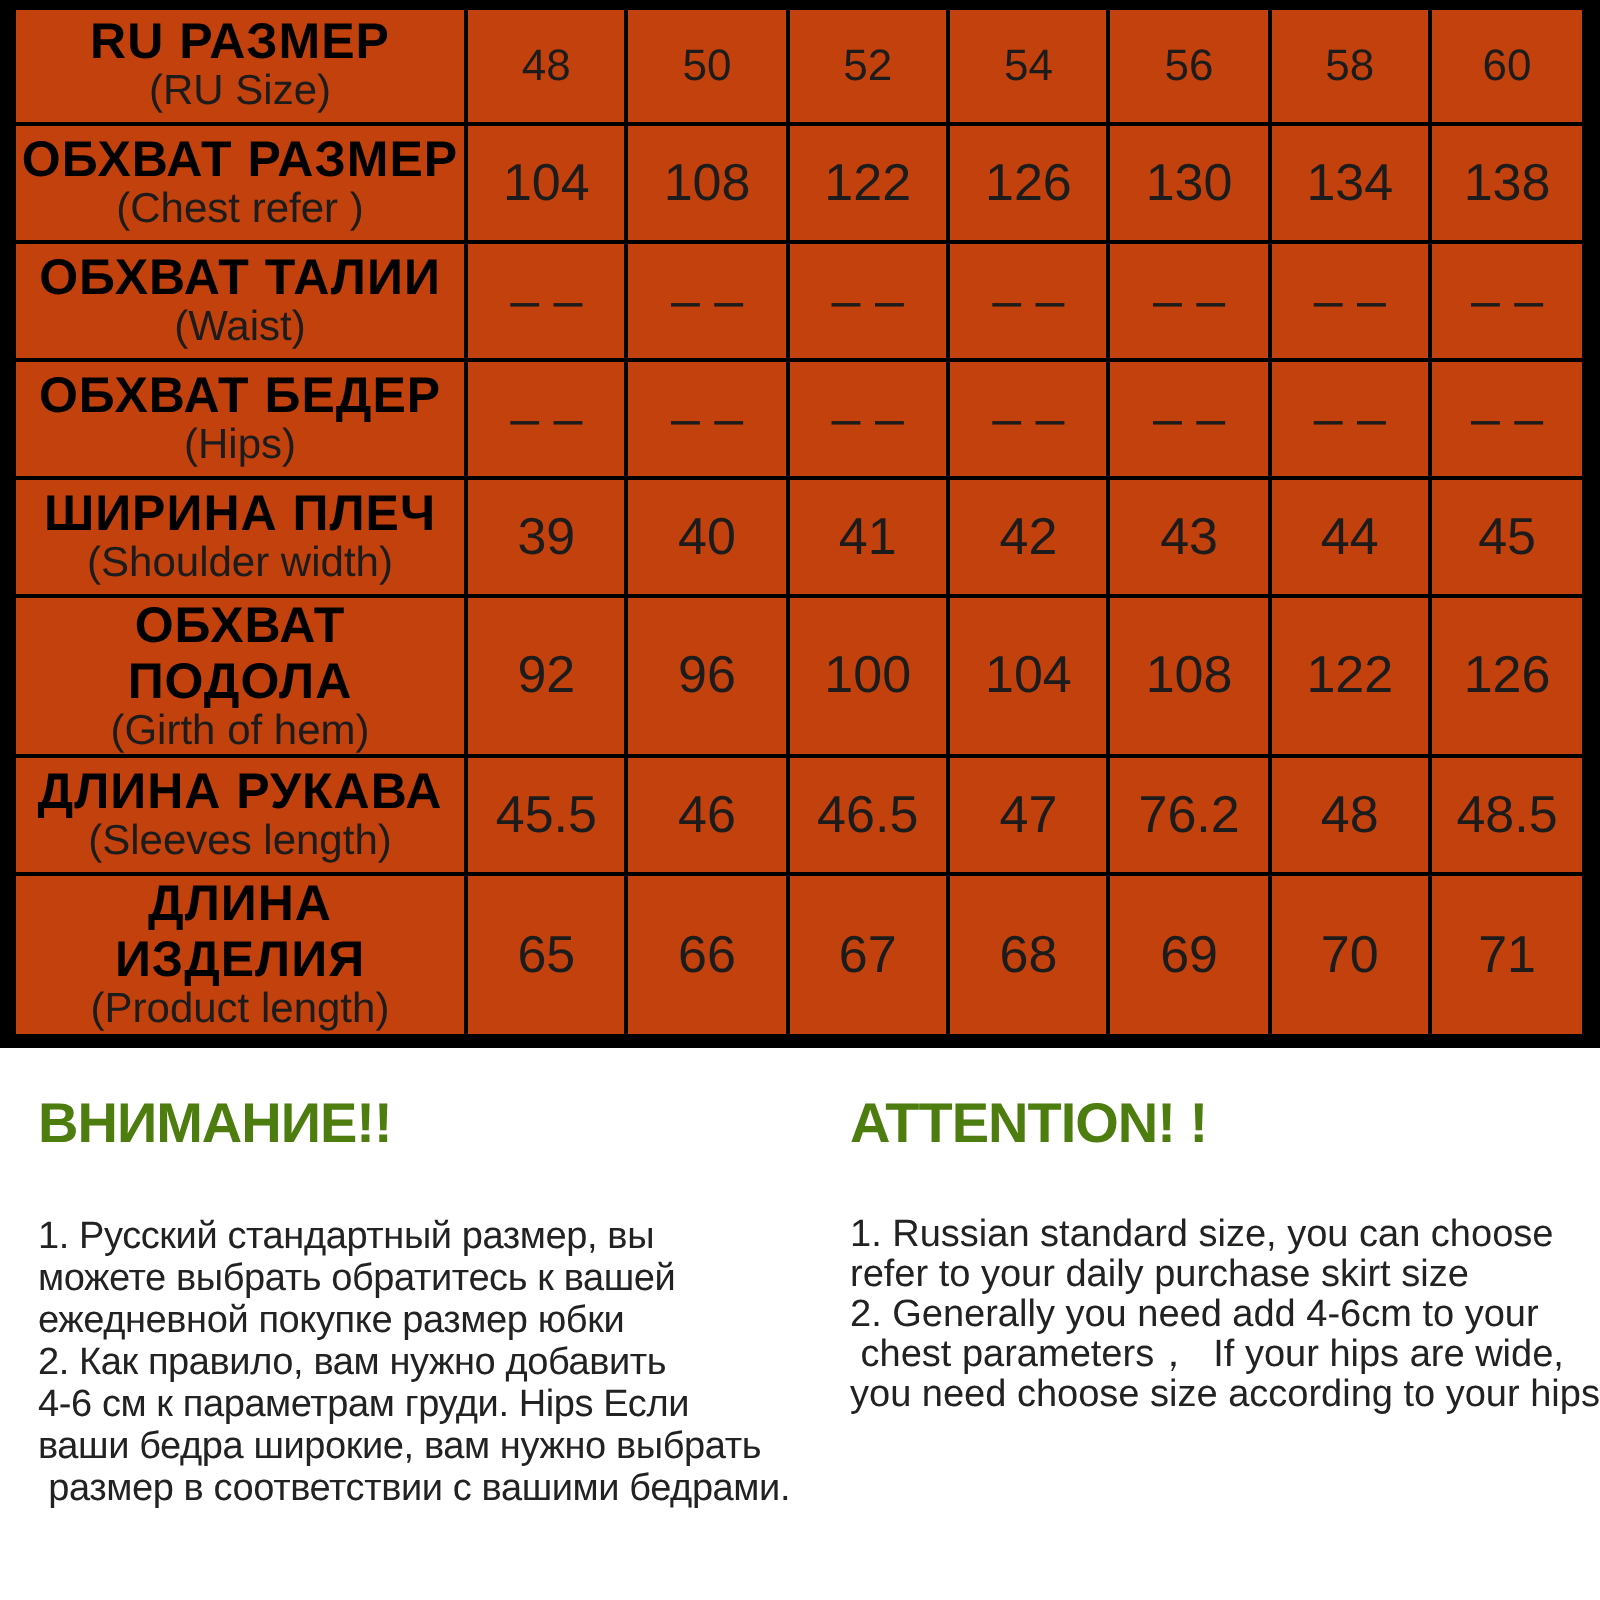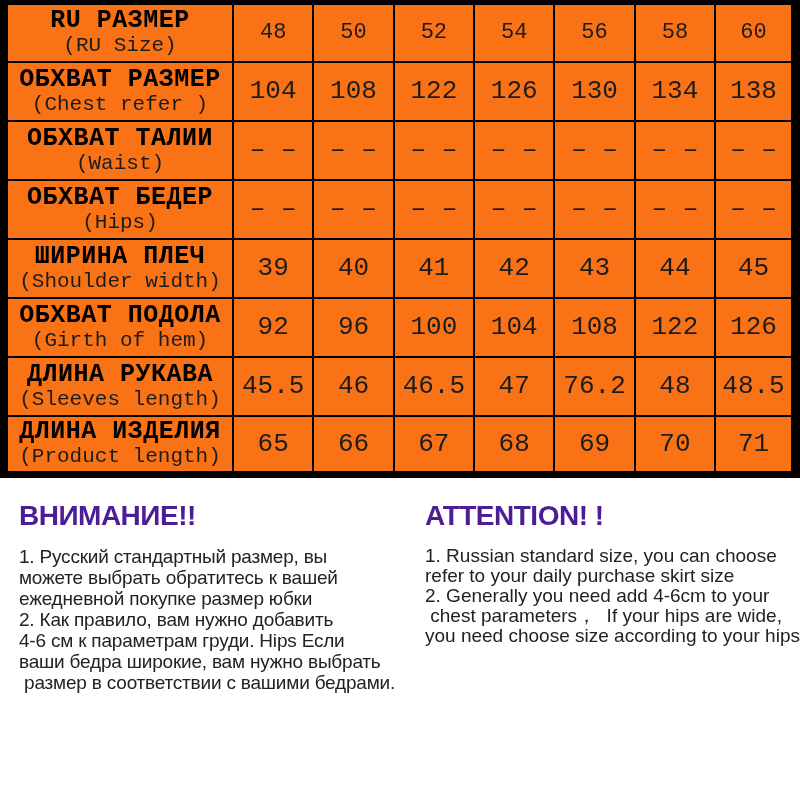--- a/index.html
+++ b/index.html
@@ -14,22 +14,21 @@
 
   
   table.size-table {
     width: 800px;
     border-collapse: collapse;
     table-layout: fixed;
     border-top: 5px solid #000;
     border-bottom: 7px solid #000;
     border-left: 8px solid #000;
     border-right: 9px solid #000;
-    background: #f97316;
-    font-family: Liberation Mono, monospace;
+    background: #c2410c;
   }
   table.size-table tr { height: 59px; }
   table.size-table th,
   table.size-table td {
     border: 2px solid #000;
     text-align: center;
     vertical-align: middle;
     padding: 0;
     overflow: hidden;
   }
@@ -59,25 +58,25 @@
   
   .notes {
     display: flex;
     margin-top: 24px;
     align-items: flex-start;
   }
   .note { box-sizing: border-box; }
   .note-ru { width: 408px; padding-left: 19px; }
   .note-en { width: 392px; padding-left: 17px; }
   .note-title {
-    color: #4c1d95;
+    color: #4d7c0f;
     font-weight: 700;
     font-size: 28px;
     line-height: 1;
-    margin: 0 0 16px 0;
+    margin: 0 0 32px 0;
     letter-spacing: -0.5px;
   }
   .note-body {
     font-size: 19px;
     color: #222222;
     white-space: pre;
     margin: 0;
   }
   .note-ru .note-body { line-height: 21px; letter-spacing: -0.2px; }
   .note-en .note-body { line-height: 20px; }

